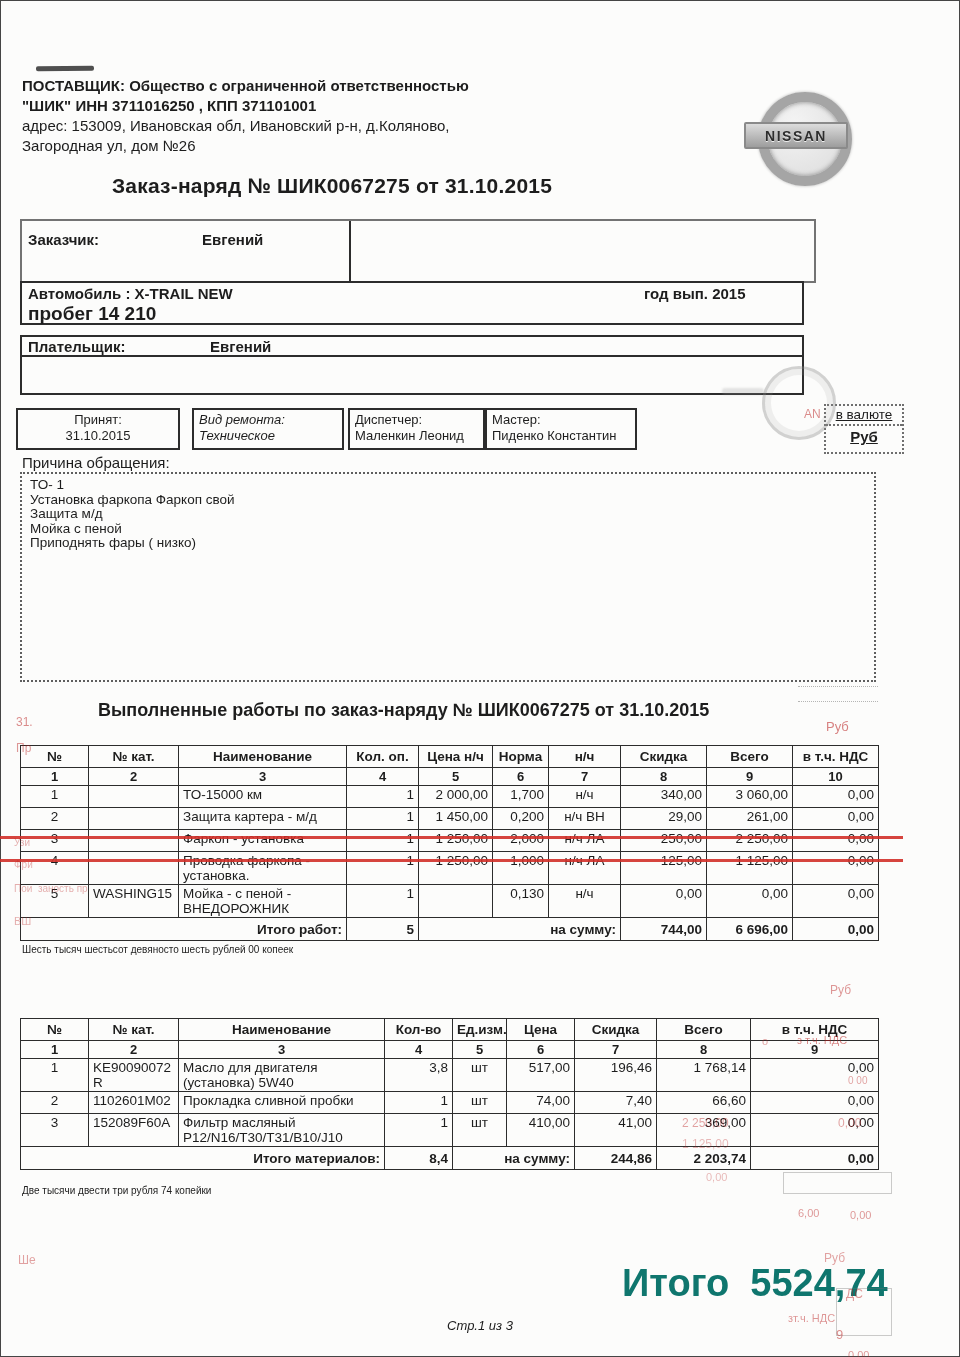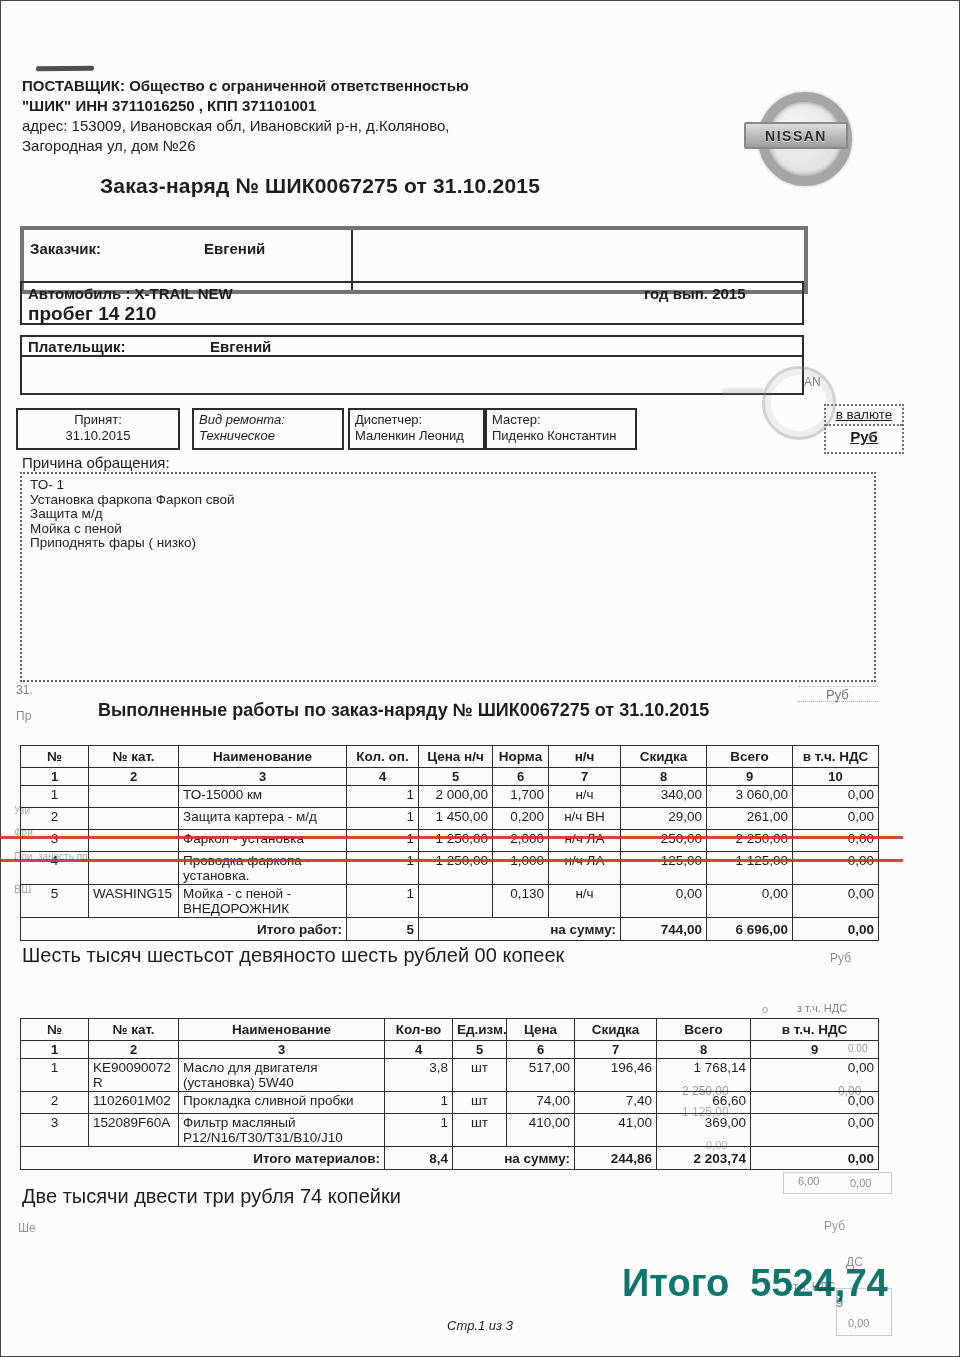--- a/index.html
+++ b/index.html
@@ -7,23 +7,23 @@
     position:relative; width:960px; height:1357px; margin:0 auto;
     background:#fcfcfb; font-family:"Liberation Sans", sans-serif; color:#1d1d1d;
     overflow:hidden; box-shadow: inset 0 0 0 1px #454545;
   }
   .b { font-weight:bold; }
 
   .topbar { position:absolute; left:36px; top:66px; width:58px; height:5px; background:#4f4f4f; border-radius:2px; transform:rotate(-0.6deg); }
 
   .supplier { position:absolute; left:22px; top:76px; font-size:15px; line-height:20px; width:620px; }
 
-  .doc-title { position:absolute; left:100px; top:174px; font-size:21px; font-weight:bold; letter-spacing:0.2px; }
-
-  .boxA { position:absolute; left:20px; top:226px; width:780px; height:60px; border:4px solid #737373; }
+  .doc-title { position:absolute; left:112px; top:174px; font-size:21px; font-weight:bold; letter-spacing:0.2px; }
+
+  .boxA { position:absolute; left:20px; top:219px; width:780px; height:60px; border:2px solid #737373;padding-left:12px; }
   .boxA .divider { position:absolute; left:327px; top:0; bottom:0; width:2px; background:#2c2c2c; }
   .boxA .lbl { position:absolute; left:6px; top:10px; font-weight:bold; font-size:15px; }
   .boxA .val { position:absolute; left:180px; top:10px; font-weight:bold; font-size:15px; }
 
   .boxB { position:absolute; left:20px; top:281px; width:780px; height:40px; border:2px solid #2c2c2c; }
   .boxB .lbl { position:absolute; left:6px; top:2px; font-weight:bold; font-size:15px; }
   .boxB .year { position:absolute; left:622px; top:2px; font-weight:bold; font-size:15px; }
   .boxB .mil { position:absolute; left:6px; top:20px; font-weight:bold; font-size:19px; }
 
   .boxC { position:absolute; left:20px; top:335px; width:780px; height:56px; border:2px solid #2c2c2c; }
@@ -62,21 +62,21 @@
   tr.totals td { font-weight:bold; height:20px; vertical-align:middle; }
   td.num { text-align:right; }
   td.ctr { text-align:center; }
   td.nob { border-left-style:hidden; border-bottom-style:hidden; text-align:right; }
   .sumlab { text-align:right; }
 
   .strike { position:absolute; left:0; width:903px; height:3px; background:#d23029; opacity:0.9; }
   .strike1 { top:836px; }
   .strike2 { top:859px; }
 
-  .words { position:absolute; left:22px; font-size:20px; }
+  .words { position:absolute; left:22px; font-size:10px; }
   .words1 { top:944px; }
   .words2 { top:1185px; }
 
   .grand { position:absolute; left:622px; top:1262px; font-size:38px; font-weight:bold; color:#0f766e; white-space:pre; }
   .footer { position:absolute; left:0; right:0; top:1318px; text-align:center; font-size:13px; font-style:italic; }
 
   .logo { position:absolute; left:744px; top:90px; width:104px; height:88px; }
   .logo-ring { position:absolute; left:14px; top:2px; width:74px; height:74px; border-radius:50%;
                border:10px solid #a5a5a5; box-shadow: inset 0 0 5px #8a8a8a, 0 0 3px #b5b5b5;
                background: radial-gradient(circle at 35% 30%, #f4f4f4, #dcdcdc); }
@@ -84,21 +84,21 @@
               background: linear-gradient(#dcdcdc, #9d9d9d); border:2px solid #8a8a8a; border-radius:2px;
               display:flex; align-items:center; justify-content:center;
               font-weight:bold; font-size:14px; letter-spacing:1.5px; color:#2d2d2d; text-shadow:0 1px 0 #eee; }
 
   .stamp-ring { position:absolute; left:762px; top:366px; width:68px; height:68px; border-radius:50%;
                 border:3px solid rgba(140,140,140,0.38); box-shadow: inset 0 0 0 6px rgba(160,160,160,0.15);
                 filter:blur(0.6px); }
   .stamp-dash { position:absolute; left:722px; top:388px; width:42px; height:7px;
                 background:rgba(150,150,150,0.25); border-radius:3px; filter:blur(1px); }
 
-  .artifact { position:absolute; color:#000000; filter:blur(0.4px); white-space:pre; line-height:1; }
+  .artifact { position:absolute; color:#b91c1c; filter:blur(0.4px); white-space:pre; line-height:1;margin-top:32px; }
   .frag { position:absolute; border:1px solid rgba(110,110,110,0.35); filter:blur(0.3px); }
   .frag1 { left:783px; top:1172px; width:107px; height:20px; }
   .frag2 { left:836px; top:1288px; width:54px; height:46px; }
   .frag3 { left:798px; top:686px; width:80px; height:14px; border:none;
            border-top:1px dotted rgba(110,110,110,0.5); border-bottom:1px dotted rgba(110,110,110,0.5); }
 </style>
 </head>
 <body>
 
 <div class="page">

